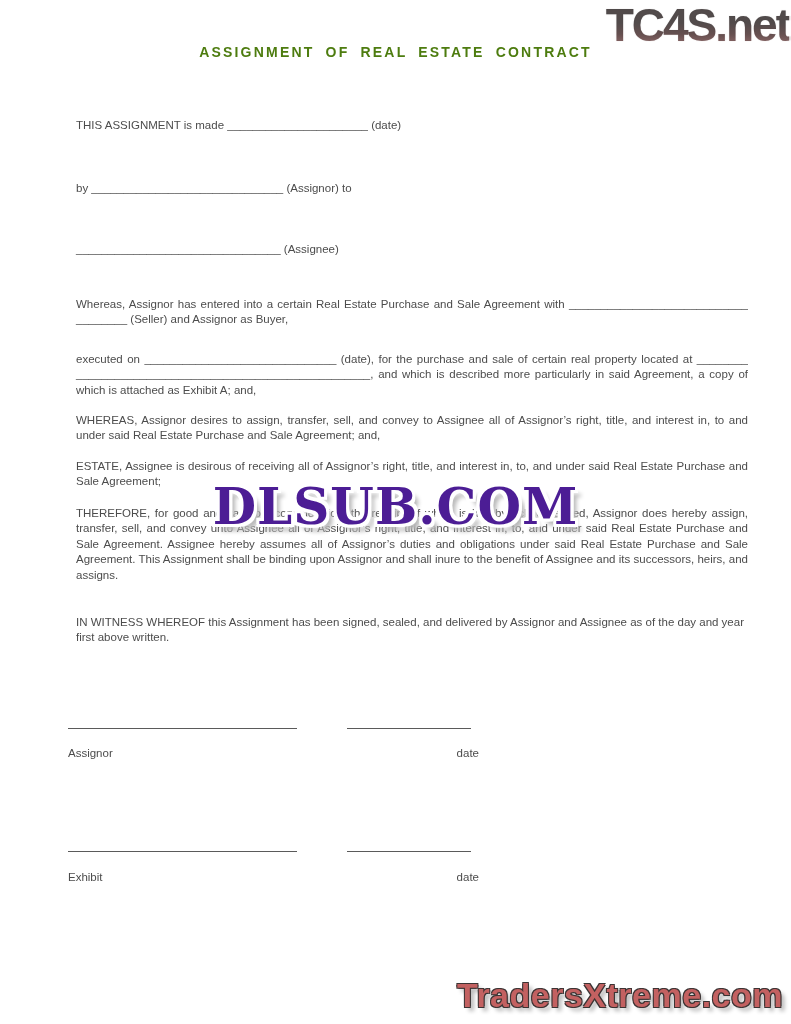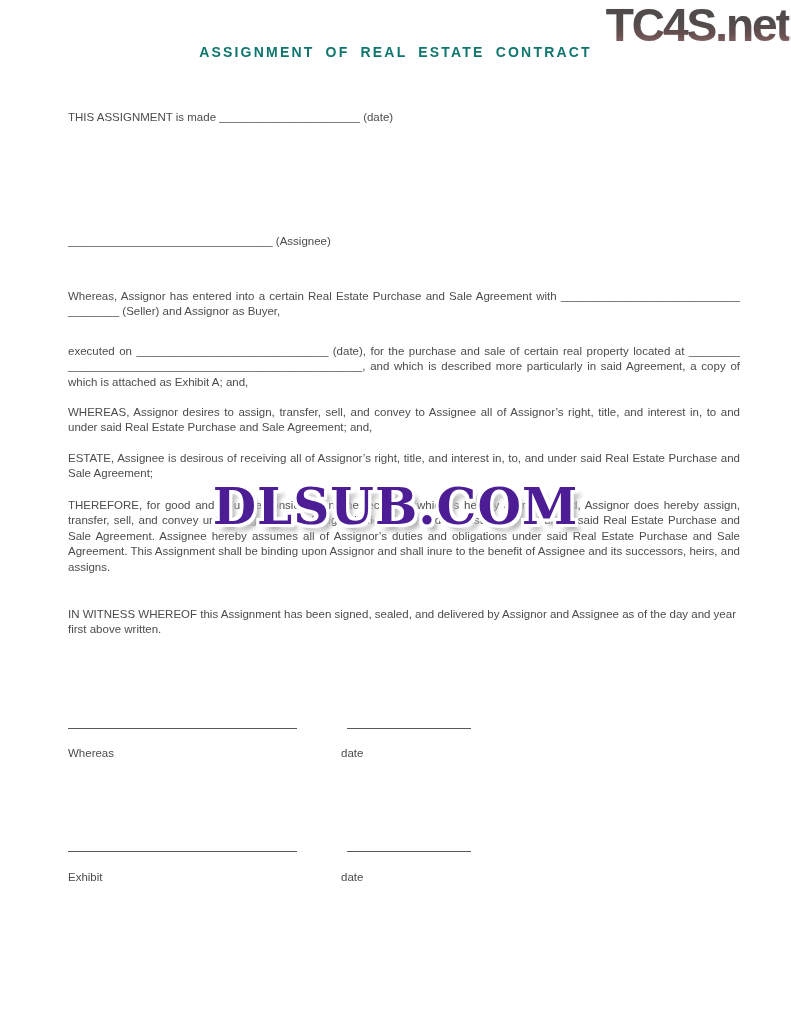--- a/index.html
+++ b/index.html
@@ -6,35 +6,35 @@
   .page{
     position:relative;
     width:791px;height:1024px;
     background:#ffffff;
     font-family:"Liberation Sans", sans-serif;
     overflow:hidden;
   }
   .title{
     position:absolute;top:44px;left:0;width:791px;
     margin:0;text-align:center;
-    font-size:14px;font-weight:bold;color:#0f766e;
+    font-size:14px;font-weight:bold;color:#4d7c0f;
     letter-spacing:2.2px;word-spacing:5px;
   }
   .para{
-    position:absolute;left:68px;width:672px;margin:0;
+    position:absolute;left:68px;width:672px;margin:8px;
     font-size:11.5px;line-height:15.4px;color:#4c4c4c;
     font-weight:400;
   }
   .just{text-align:justify;}
   .sigline{position:absolute;height:0;border-top:1px solid #5a5a5a;}
   .sigline.long{left:68px;width:229px;}
   .sigline.short{left:347px;width:124px;}
   .siglabel{position:absolute;margin:0;font-size:11.5px;color:#4c4c4c;}
   .siglabel.name{left:68px;width:229px;}
-  .siglabel.date{left:341px;width:124px;text-align:left;}
+  .siglabel.date{left:355px;width:124px;text-align:right;}
   
   .wm-top{
     position:absolute;top:2px;right:2px;margin:0;
     font-family:"Liberation Sans", sans-serif;
     font-size:46px;line-height:46px;font-weight:900;
     letter-spacing:-2px;
     color:#4a3d3d;
     background:linear-gradient(180deg,#3e3e3e 0%,#3e3e3e 45%,#5c4545 70%,#8a6161 88%,#b39090 100%);
     -webkit-background-clip:text;background-clip:text;
     -webkit-text-fill-color:transparent;
@@ -70,41 +70,43 @@
 <body>
 
 <div class="page">
 
   <p class="wm-top">TC4S.net</p>
 
   <h1 class="title">ASSIGNMENT OF REAL ESTATE CONTRACT</h1>
 
   <p class="para" style="top:110px">THIS ASSIGNMENT is made ______________________ (date)</p>
 
+  <p class="para" style="top:173px">by ______________________________ (Assignor) to</p>
 
   <p class="para" style="top:234px">________________________________ (Assignee)</p>
 
   <p class="para just" style="top:289px">Whereas, Assignor has entered into a certain Real Estate Purchase and Sale Agreement with ____​____​____​____​____​____​____​____​____ (Seller) and Assignor as Buyer,</p>
 
   <p class="para just" style="top:344px">executed on ______________________________ (date), for the purchase and sale of certain real property located at ____​____​____​____​____​____​____​____​____​____​____​____​____​__, and which is described more particularly in said Agreement, a copy of which is attached as Exhibit A; and,</p>
 
   <p class="para just" style="top:405px">WHEREAS, Assignor desires to assign, transfer, sell, and convey to Assignee all of Assignor’s right, title, and interest in, to and under said Real Estate Purchase and Sale Agreement; and,</p>
 
   <p class="para just" style="top:451px">ESTATE, Assignee is desirous of receiving all of Assignor’s right, title, and interest in, to, and under said Real Estate Purchase and Sale Agreement;</p>
 
   <p class="para just" style="top:498px">THEREFORE, for good and valuable consideration, the receipt of which is hereby acknowledged, Assignor does hereby assign, transfer, sell, and convey unto Assignee all of Assignor’s right, title, and interest in, to, and under said Real Estate Purchase and Sale Agreement. Assignee hereby assumes all of Assignor’s duties and obligations under said Real Estate Purchase and Sale Agreement. This Assignment shall be binding upon Assignor and shall inure to the benefit of Assignee and its successors, heirs, and assigns.</p>
 
   <p class="wm-center">DLSUB.COM</p>
 
   <p class="para" style="top:607px">IN WITNESS WHEREOF this Assignment has been signed, sealed, and delivered by Assignor and Assignee as of the day and year first above written.</p>
 
   <div class="sigline long" style="top:728px"></div>
   <div class="sigline short" style="top:728px"></div>
-  <p class="siglabel name" style="top:747px">Whereas</p>
+  <p class="siglabel name" style="top:747px">Assignor</p>
   <p class="siglabel date" style="top:747px">date</p>
 
   <div class="sigline long" style="top:851px"></div>
   <div class="sigline short" style="top:851px"></div>
   <p class="siglabel name" style="top:871px">Exhibit</p>
   <p class="siglabel date" style="top:871px">date</p>
 
+  <p class="wm-bottom">TradersXtreme.com</p>
 
 </div>
 
 </body></html>

